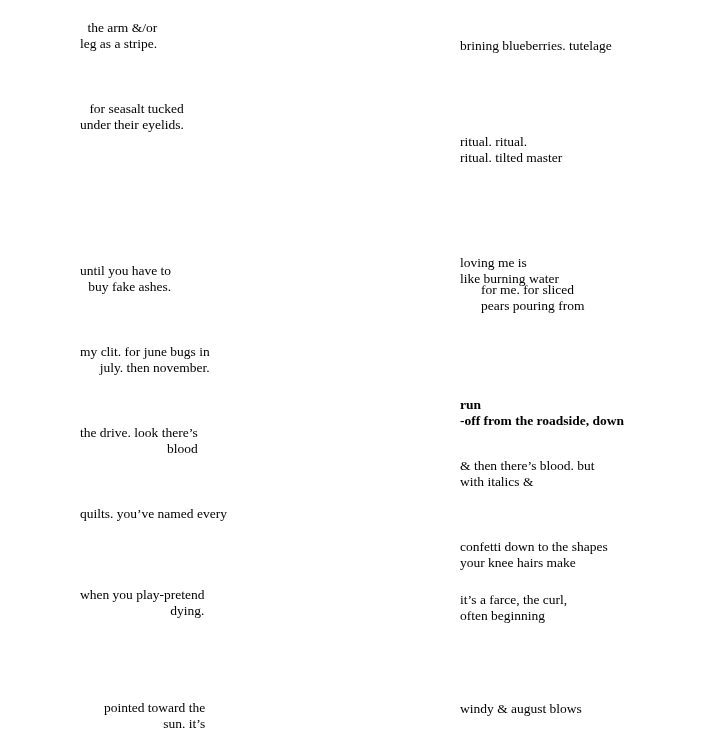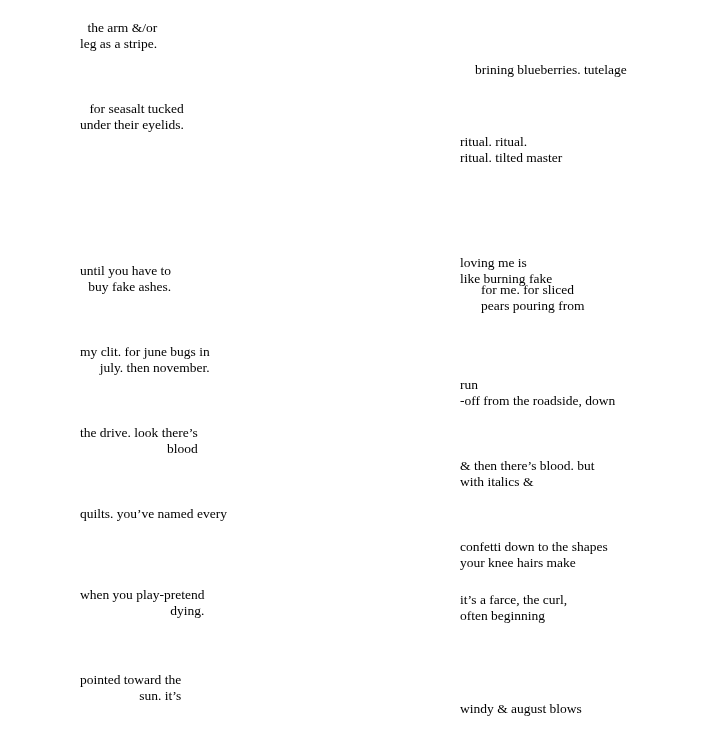--- a/index.html
+++ b/index.html
@@ -32,48 +32,48 @@
   }
 </style>
 </head>
 <body>
 
 <main class="poem-page">
     <div class="stanza left" style="top: 20px;">
       <span class="poem-line">the arm &amp;/or</span>
       <span class="poem-line">leg as a stripe.</span>
     </div>
-    <div class="stanza right" style="top: 62px; margin-left: 15px;">
+    <div class="stanza right" style="top: 38px;">
       <span class="poem-line">brining blueberries. tutelage</span>
     </div>
     <div class="stanza left" style="top: 101px;">
       <span class="poem-line">for seasalt tucked</span>
       <span class="poem-line">under their eyelids.</span>
     </div>
     <div class="stanza right" style="top: 134px;">
       <span class="poem-line">ritual. ritual.</span>
       <span class="poem-line">ritual. tilted master</span>
     </div>
     <div class="stanza right" style="top: 215px; margin-top: 40px;">
       <span class="poem-line">loving me is</span>
-      <span class="poem-line">like burning fake</span>
+      <span class="poem-line">like burning water</span>
     </div>
     <div class="stanza left" style="top: 263px;">
       <span class="poem-line">until you have to</span>
       <span class="poem-line">buy fake ashes.</span>
     </div>
     <div class="stanza right" style="top: 282px; margin-left: 21px;">
       <span class="poem-line">for me. for sliced</span>
       <span class="poem-line">pears pouring from</span>
     </div>
     <div class="stanza left" style="top: 344px;">
       <span class="poem-line">my clit. for june bugs in</span>
       <span class="poem-line">july. then november.</span>
     </div>
-    <div class="stanza right" style="top: 377px;">
+    <div class="stanza right" style="top: 397px; font-weight: bold;">
       <span class="poem-line">run</span>
       <span class="poem-line">-off from the roadside, down</span>
     </div>
     <div class="stanza left" style="top: 425px;">
       <span class="poem-line">the drive. look there’s</span>
       <span class="poem-line">blood</span>
     </div>
     <div class="stanza right" style="top: 458px;">
       <span class="poem-line">&amp; then there’s blood. but</span>
       <span class="poem-line">with italics &amp;</span>
@@ -86,20 +86,20 @@
       <span class="poem-line">your knee hairs make</span>
     </div>
     <div class="stanza left" style="top: 587px;">
       <span class="poem-line">when you play-pretend</span>
       <span class="poem-line">dying.</span>
     </div>
     <div class="stanza right" style="top: 592px;">
       <span class="poem-line">it’s a farce, the curl,</span>
       <span class="poem-line">often beginning</span>
     </div>
-    <div class="stanza left" style="top: 672px;">
+    <div class="stanza left" style="top: 700px; margin-left: 24px;">
       <span class="poem-line">pointed toward the</span>
       <span class="poem-line">sun. it’s</span>
     </div>
     <div class="stanza right" style="top: 701px;">
       <span class="poem-line">windy &amp; august blows</span>
     </div>
   </main>
 
 </body></html>

